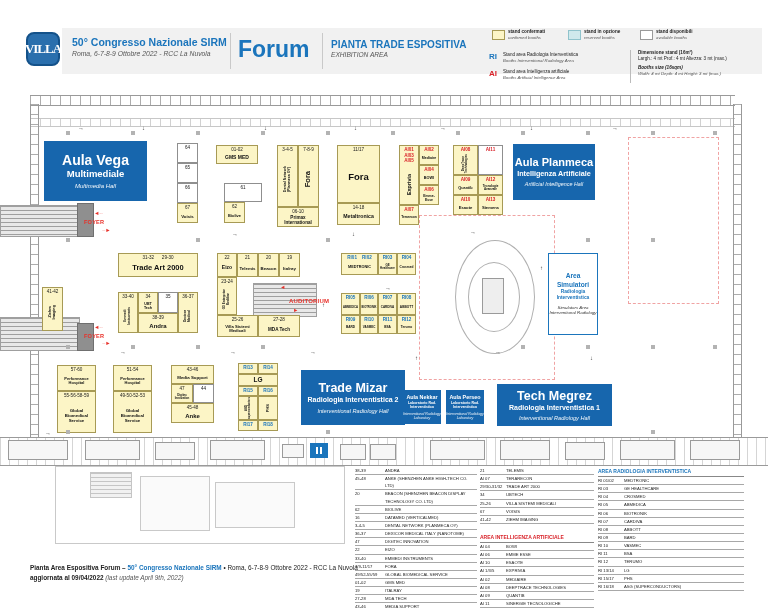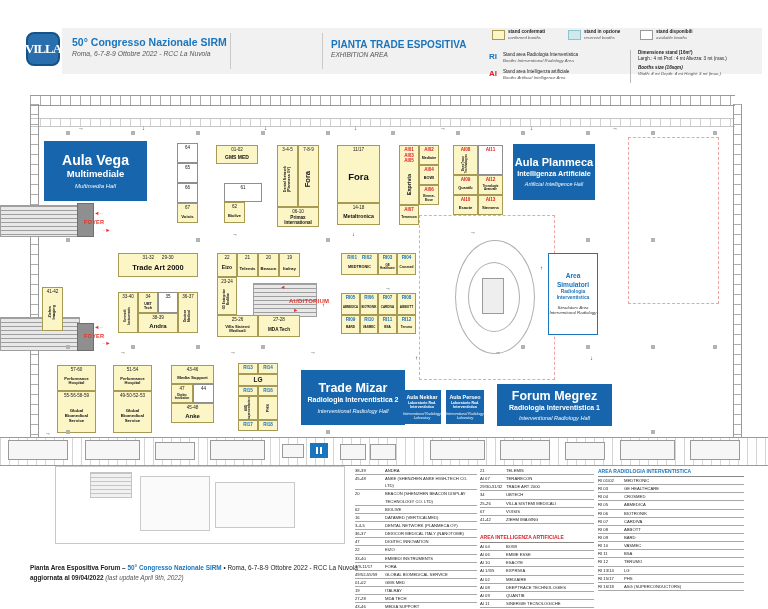--- a/index.html
+++ b/index.html
@@ -67,20 +67,21 @@
 </head>
 <body>
 
 <div id="page">
 
   <div id="hdr-band"></div>
   <div id="logo">VILLA</div>
   <div class="hdr-title" style="left:72px;top:36px;font-size:10.5px;">50° Congresso Nazionale SIRM</div>
   <div class="hdr-sub" style="left:72px;top:50px;font-size:6.8px;">Roma, 6-7-8-9 Ottobre 2022 - RCC La Nuvola</div>
   <div class="vdiv" style="left:230px;top:33px;height:36px;"></div>
+  <div class="hdr-title" style="left:238px;top:36px;font-size:23px;">Forum</div>
   <div class="vdiv" style="left:322px;top:33px;height:36px;"></div>
   <div class="hdr-title" style="left:331px;top:39px;font-size:10px;">PIANTA TRADE ESPOSITIVA</div>
   <div class="hdr-sub" style="left:331px;top:51px;font-size:6.6px;">EXHIBITION AREA</div>
 
   <div class="sw" style="left:492px;top:30px;background:#fcf5c6;border-color:#a79a55;"></div>
   <div class="leg-b" style="left:508px;top:29px;">stand confermati</div>
   <div class="leg-i" style="left:508px;top:35px;">confirmed booths</div>
   <div class="sw" style="left:568px;top:30px;background:#cfe9ec;border-color:#8fc3cc;"></div>
   <div class="leg-b" style="left:584px;top:29px;">stand in opzione</div>
   <div class="leg-i" style="left:584px;top:35px;">reserved booths</div>
@@ -161,21 +162,21 @@
         <div class="ht" style="font-size:5.4px">Aula Nekkar</div>
         <div class="hs1" style="font-size:3.5px">Laboratorio Rad. Interventistica</div>
         <div class="hs2" style="font-size:3.5px">Interventional Radiology Laboratory</div>
       </div>
       <div class="hall" style="left: 446px; top: 390px; width: 38px; height: 34px;">
         <div class="ht" style="font-size:5.4px">Aula Perseo</div>
         <div class="hs1" style="font-size:3.5px">Laboratorio Rad. Interventistica</div>
         <div class="hs2" style="font-size:3.5px">Interventional Radiology Laboratory</div>
       </div>
       <div class="hall" style="left: 497px; top: 384px; width: 115px; height: 42px;">
-        <div class="ht" style="font-size:12.5px">Forum Megrez</div>
+        <div class="ht" style="font-size:12.5px">Tech Megrez</div>
         <div class="hs1" style="font-size:7px">Radiologia Interventistica 1</div>
         <div class="hs2" style="font-size:5.6px">Interventional Radiology Hall</div>
       </div>
       <div class="booth avail" style="left: 177px; top: 143px; width: 21px; height: 20px;">
         <div class="bcode">64</div>
       </div>
       <div class="booth avail" style="left: 177px; top: 163px; width: 21px; height: 20px;">
         <div class="bcode">65</div>
       </div>
       <div class="booth avail" style="left: 177px; top: 183px; width: 21px; height: 20px;">

